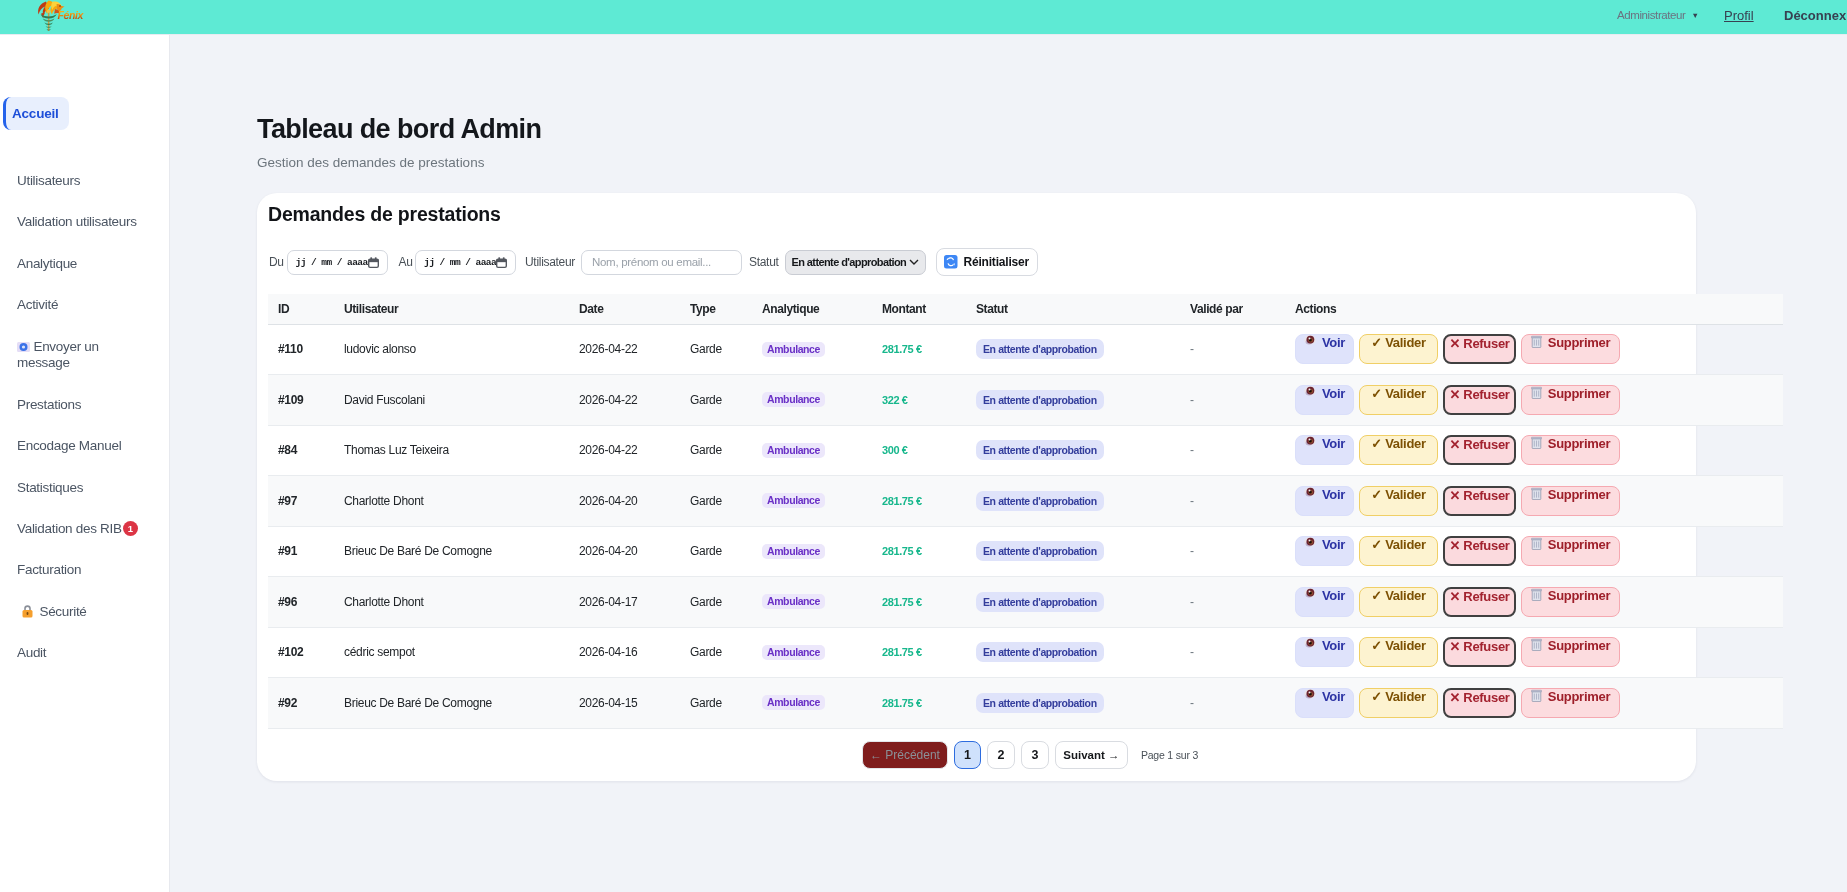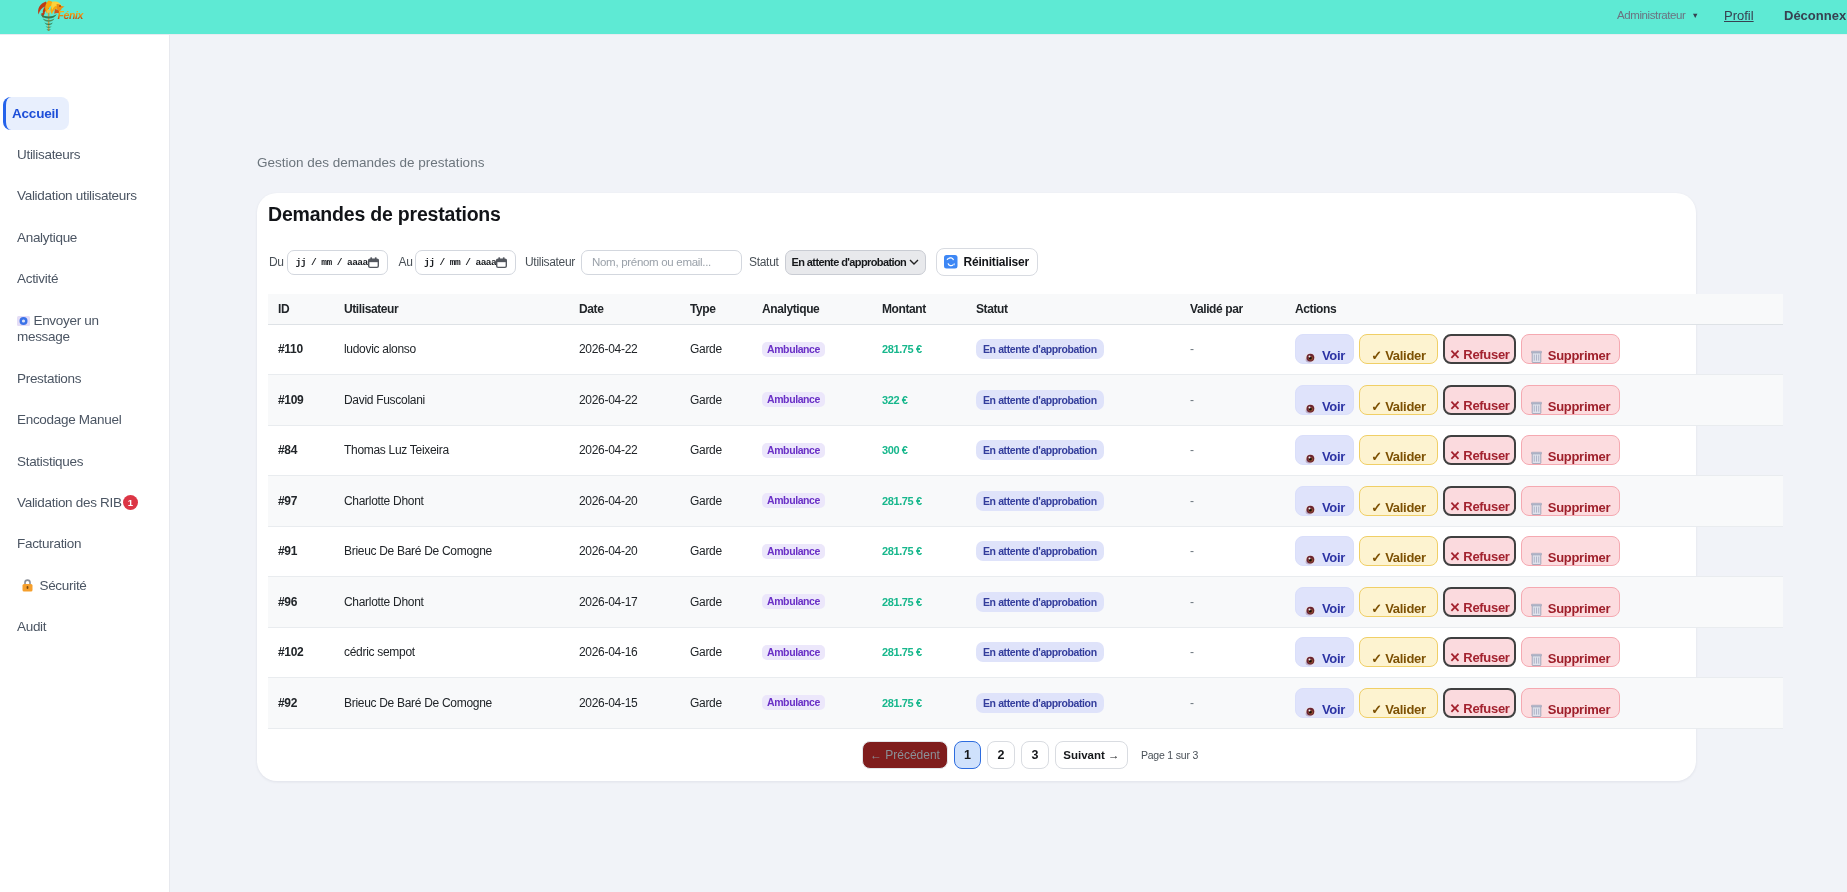--- a/index.html
+++ b/index.html
@@ -10,21 +10,21 @@
 
 .navbar { position:absolute; left:0; top:0; width:1847px; height:35px; background:#5eead4; border-bottom:1px solid #e8ebf1; z-index:5; }
 .logo { position:absolute; left:35px; top:0; }
 .nav-admin { position:absolute; left:1617px; top:9px; font-size:11.5px; color:#6b7280; letter-spacing:-0.4px; }
 .nav-admin .caret { font-size:7.5px; margin-left:6px; color:#374151; vertical-align:1px; }
 .nav-profil { position:absolute; left:1724px; top:8px; font-size:13px; color:#374151; text-decoration:underline; }
 .nav-deco { position:absolute; left:1784px; top:8px; font-size:13px; font-weight:bold; color:#374151; white-space:nowrap; }
 
 
 .sidebar { position:absolute; left:0; top:35px; width:170px; height:857px; background:#fff; border-right:1px solid #e7e9ee; z-index:4; }
-.sitem { position:absolute; left:17px; font-size:13.5px; color:#4b5563; line-height:16.5px; letter-spacing:-0.3px; white-space:nowrap; }
+.sitem { position:absolute; left:17px; font-size:13.5px; color:#4b5563; line-height:16.5px; letter-spacing:-0.3px; white-space:nowrap;margin-top:26px; }
 .active-box { position:absolute; left:3px; top:62px; background:#e8effd; border-left:3px solid #2563eb; border-radius:8px; padding:8px 10px 8px 6px; color:#1d4ed8; font-weight:bold; font-size:13.5px; line-height:17px; letter-spacing:-0.2px; }
 .badge-red { display:inline-block; width:15px; height:15px; background:#dc3545; border-radius:50%; color:#fff; font-size:9.5px; font-weight:bold; text-align:center; line-height:15px; vertical-align:1px; margin-left:1px; }
 
 
 .main { position:absolute; left:171px; top:35px; width:1676px; height:857px; background:#f1f3f8; }
 h1 { position:absolute; left:86px; top:81px; font-size:27px; font-weight:bold; color:#14171c; letter-spacing:-0.6px; line-height:1; }
 .subtitle { position:absolute; left:86px; top:121px; font-size:13.5px; color:#6c757d; line-height:1; }
 
 .card { position:absolute; left:86px; top:158px; width:1439px; height:588px; background:#fff; border-radius:20px; box-shadow:0 1px 3px rgba(20,30,60,.08); }
 .card h2 { position:absolute; left:11px; top:12px; font-size:19.5px; font-weight:bold; color:#121418; letter-spacing:-0.2px; line-height:1; }
@@ -44,40 +44,41 @@
 
 table { position:absolute; left:11px; top:101px; width:1515px; border-collapse:collapse; table-layout:fixed; }
 th { background:#f8f9fa; text-align:left; font-size:12px; font-weight:bold; color:#212529; height:30px; padding:0 0 0 10px; border-bottom:1px solid #dee2e6; letter-spacing:-0.4px; }
 td { height:50.5px; padding:0 0 0 10px; font-size:12px; color:#212529; border-bottom:1px solid #e9ecef; letter-spacing:-0.3px; }
 tr.stripe td { background:#f8f9fa; }
 td.bold { font-weight:bold; }
 .badge-amb { display:inline-block; background:#ece7fb; color:#6a30c6; font-size:10.5px; font-weight:bold; border-radius:5px; padding:2px 5px; letter-spacing:-0.4px; line-height:11px; }
 .money { color:#17b78c; font-weight:bold; font-size:11px; letter-spacing:-0.4px; }
 .badge-status { display:inline-block; background:#dfe3fa; color:#333d9c; font-size:10.5px; font-weight:bold; border-radius:7px; padding:4px 7px; letter-spacing:-0.4px; }
 .dash { color:#6c757d; }
-.abtn { display:inline-flex; align-items:flex-end; justify-content:center; height:30px; border-radius:8px; font-size:13px; font-weight:bold; gap:6px; vertical-align:middle; }
+.abtn { display:inline-flex; align-items:flex-start; justify-content:center; height:30px; border-radius:8px; font-size:13px; font-weight:bold; gap:6px; vertical-align:middle; }
 .b-voir { width:59px; background:#dfe3fb; border:1px solid #dadffa; color:#2c33a4; }
 .b-val { width:79px; background:#fdf3d0; border:1px solid #f0cf66; color:#7d5104; }
 .b-ref { width:73px; background:#fbdade; border:2px solid #404040; color:#a3222f; margin-left:5px;}
 .b-sup { width:99px; background:#fcdcdf; border:1px solid #f5a9b1; color:#9e1f2a; margin-left:5px;}
 .b-voir { margin-right:5px; }
 
 
 .pager { position:absolute; left:0; top:535px; width:1537px; height:53px; display:flex; align-items:center; justify-content:center; padding-left:6px; }
 .pbtn { height:28px; border-radius:8px; display:inline-flex; align-items:center; justify-content:center; font-size:12px; margin:0 3px; }
 .p-prev { width:86px; background:#7f1d1d; border:1px solid #e3e6ea; color:#8a9097; font-size:12px; }
 .p-1 { width:27px; background:#cfe1fc; border:1.5px solid #2d6cdf; color:#16181b; font-weight:bold; font-size:12.5px; }
 .p-n { width:28px; background:#fff; border:1px solid #d9dce1; color:#16181b; font-weight:bold; font-size:12.5px; }
 .p-next { width:73px; background:#fff; border:1px solid #d9dce1; color:#16181b; font-weight:bold; font-size:11.5px; }
 .p-info { font-size:10.5px; color:#495057; margin-left:10px; letter-spacing:-0.2px; }
 </style>
 </head>
 <body>
 
 <div class="main">
+  <h1>Tableau de bord Admin</h1>
   <div class="subtitle">Gestion des demandes de prestations</div>
 </div>
 
 <div class="card" style="left:257px; top:193px;">
   <h2>Demandes de prestations</h2>
   <div class="filters">
     <div class="f-item" style="left:12px;">
         <span class="lbl">Du</span>
       </div>
     <div class="f-item" style="left:29.5px;">

